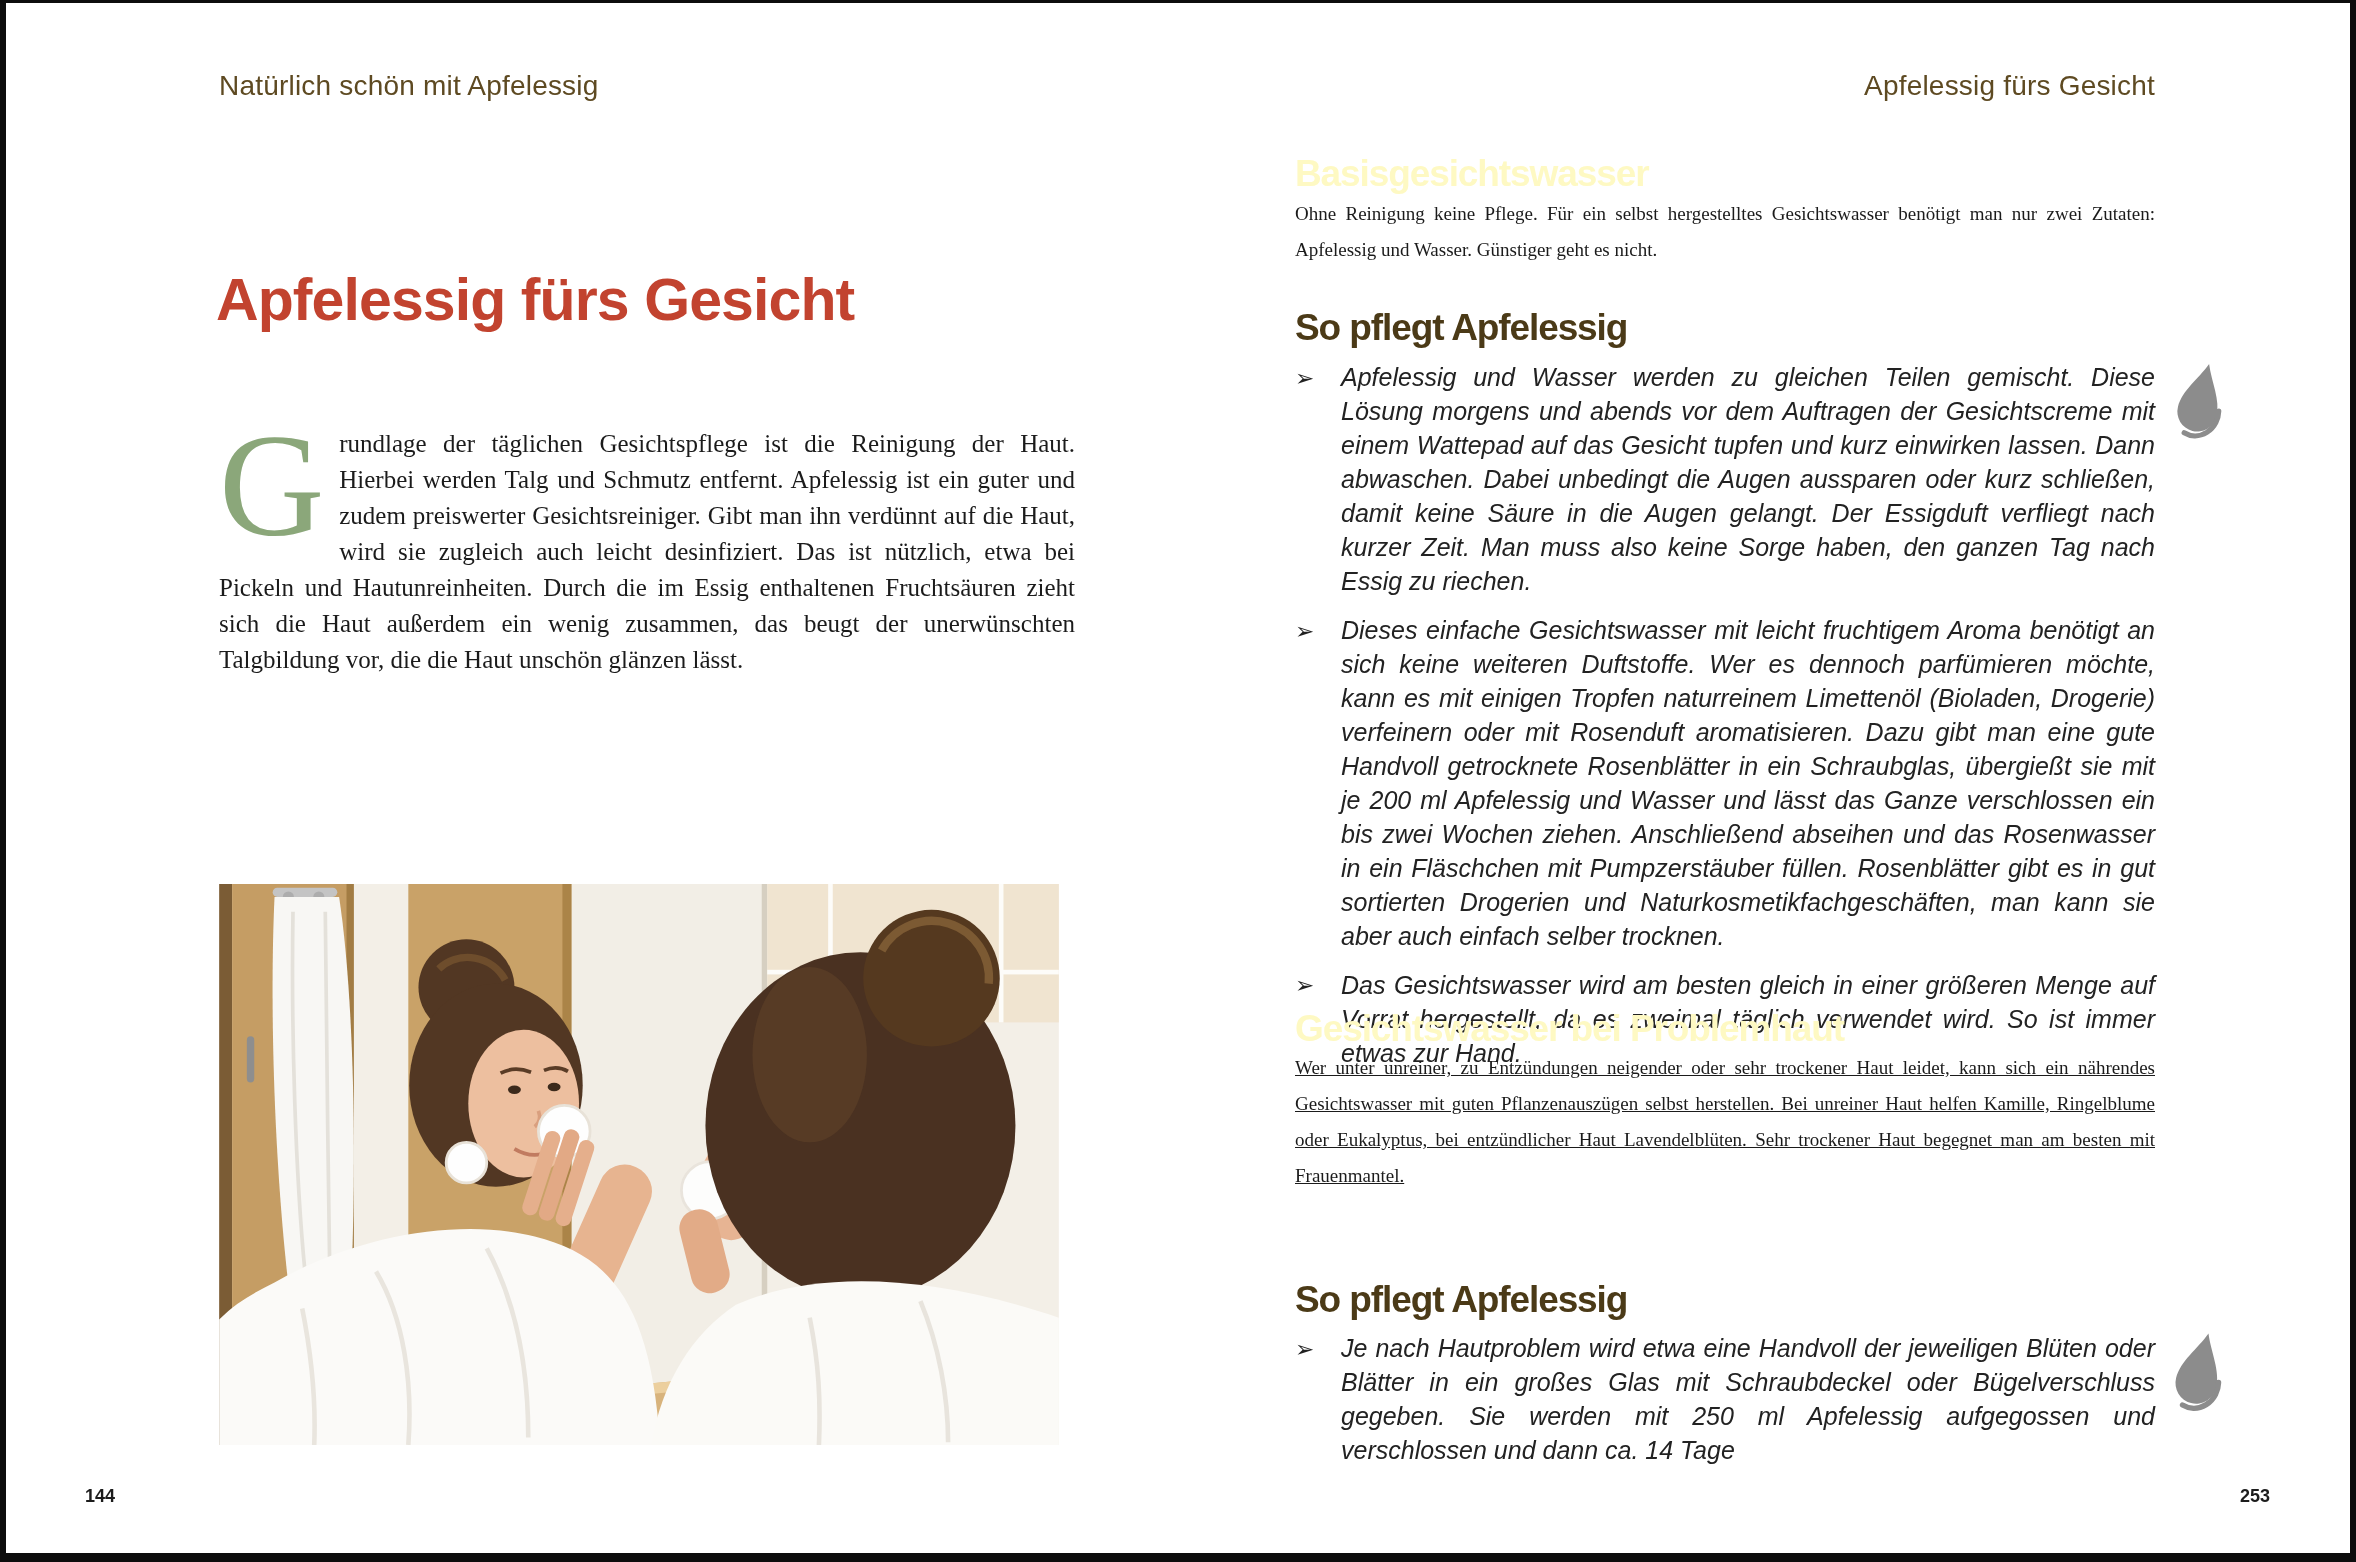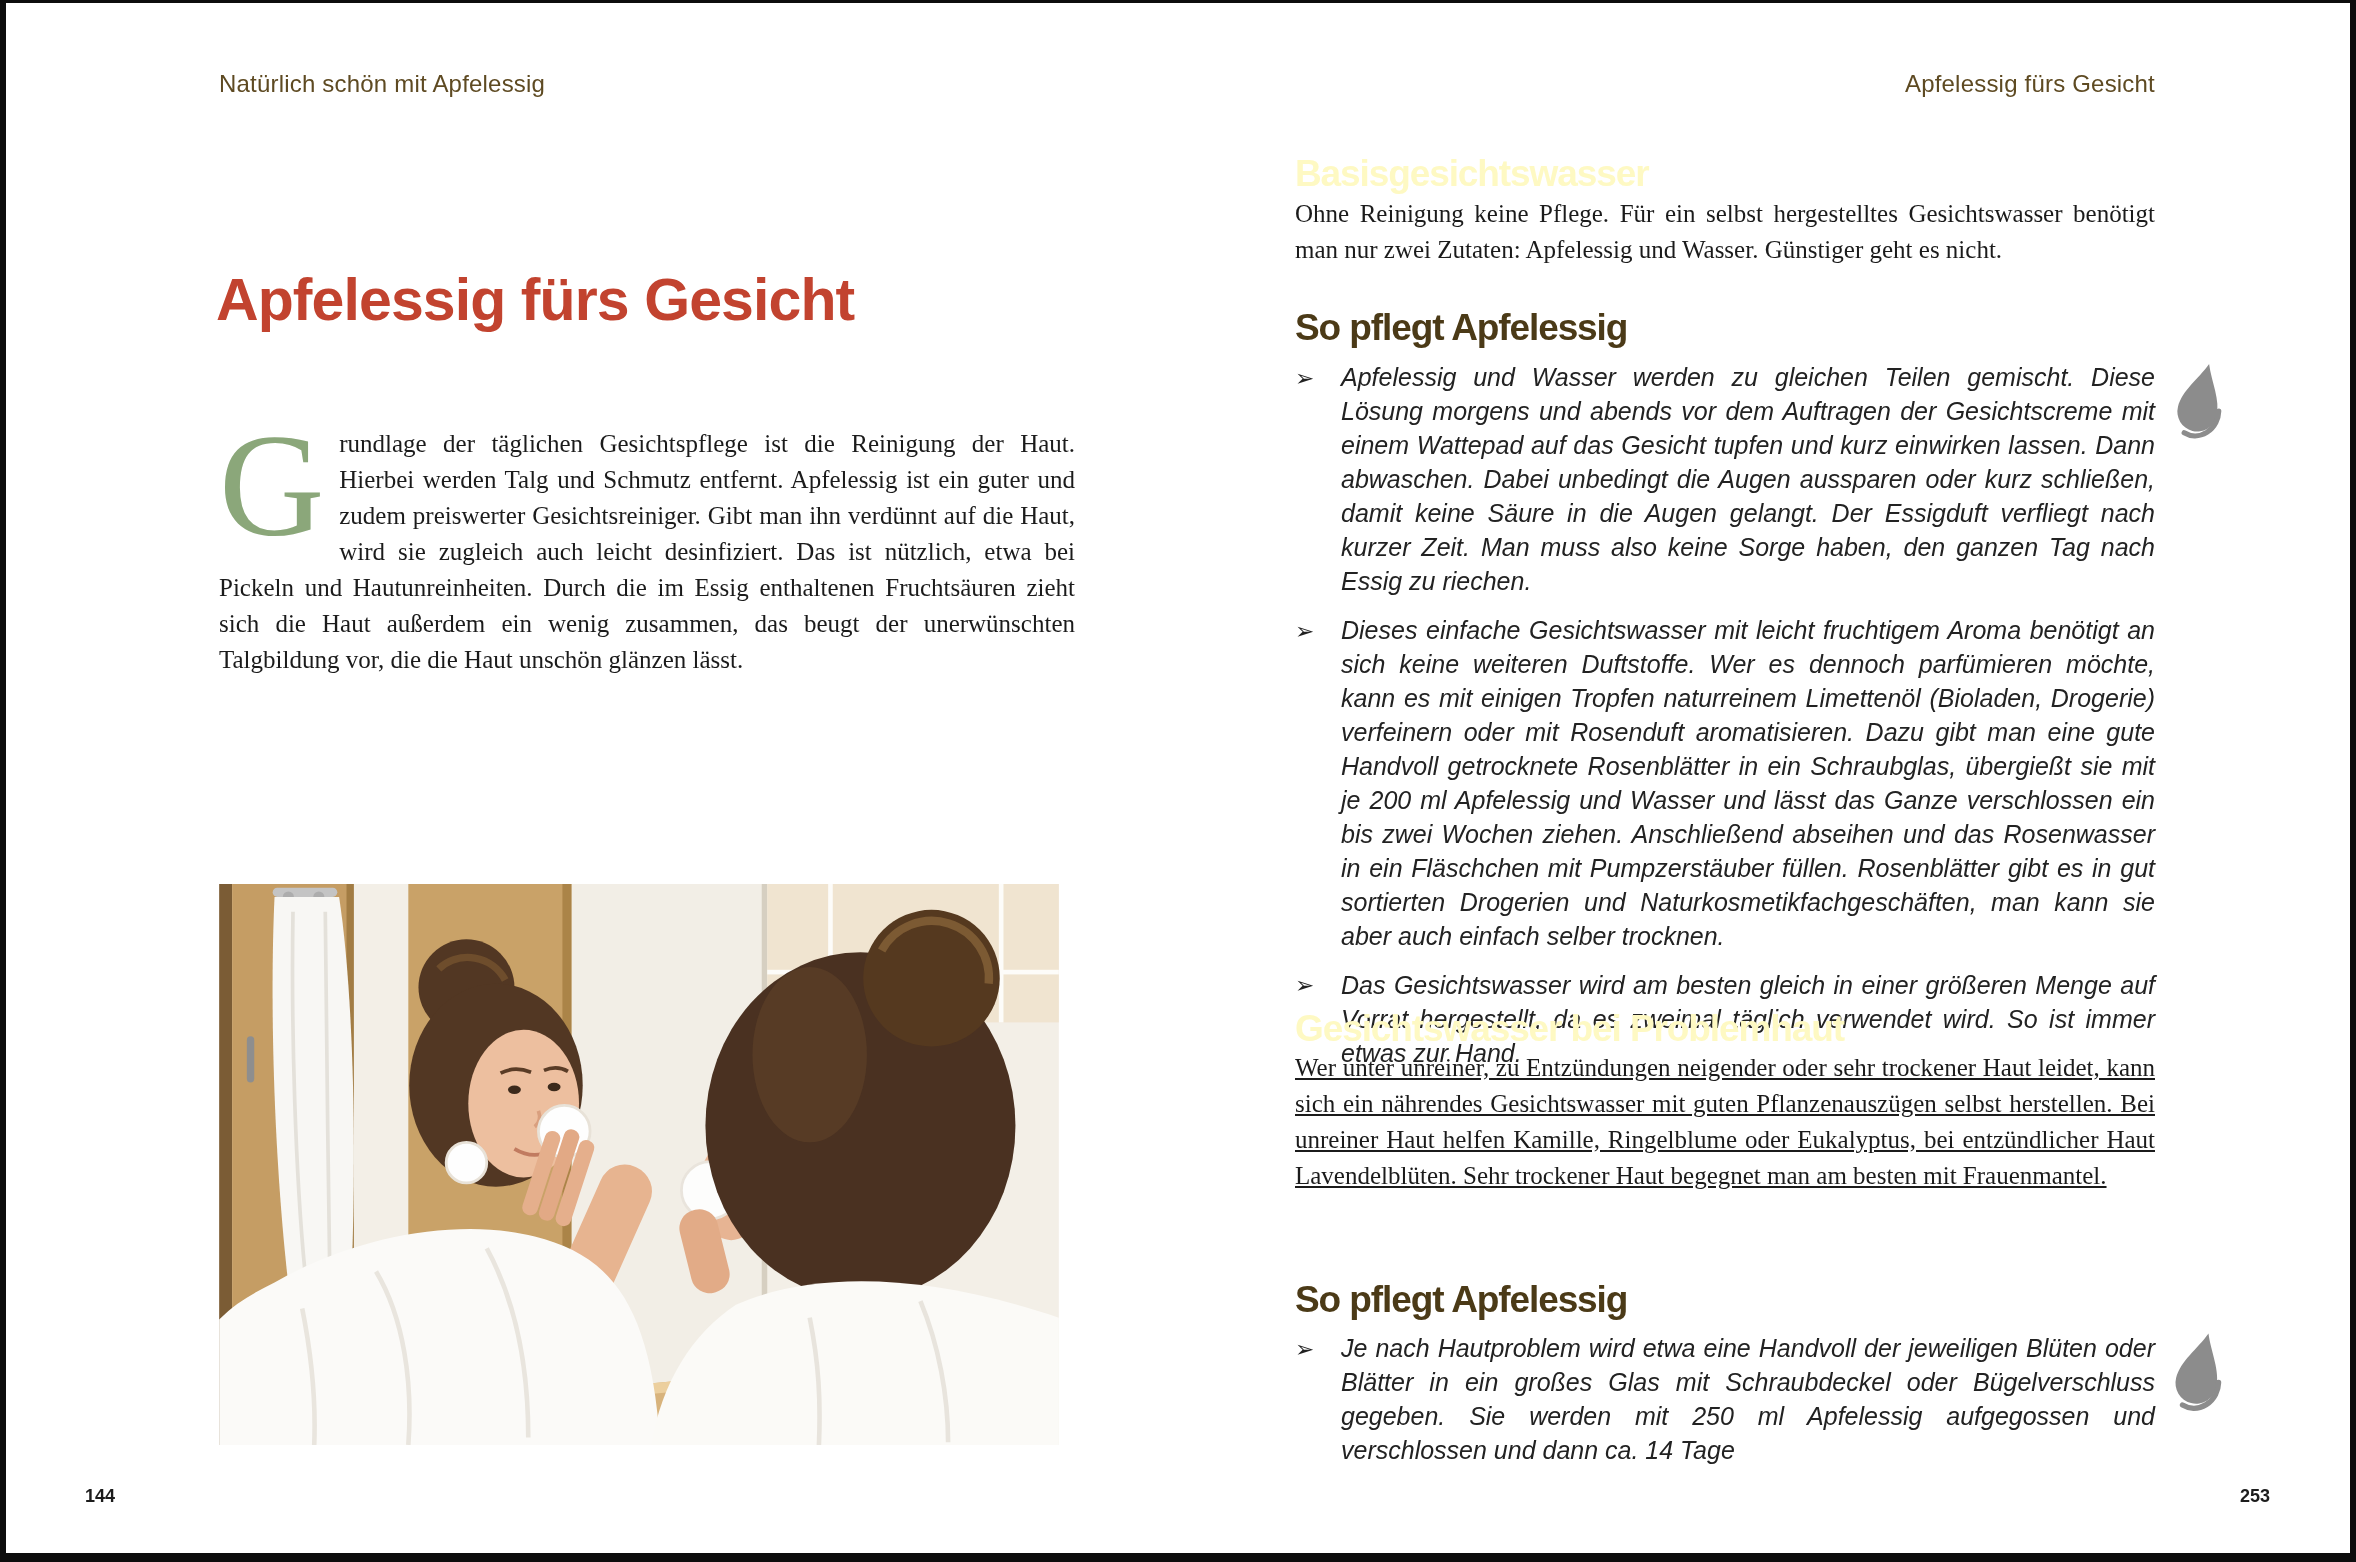--- a/index.html
+++ b/index.html
@@ -1,37 +1,37 @@
 <!DOCTYPE html>
 <html style="font-size:14.8px"><head>
 <meta charset="utf-8">
 <style>
   html,body{margin:0;padding:0;background:#0c0c0c;}
   body{width:2356px;height:1563px;position:relative;overflow:hidden;
        font-family:"Liberation Serif",serif;color:#1b1b1b;}
   .page{position:absolute;left:5.5px;top:2.8px;width:2344px;height:1551px;background:#ffffff;}
   .abs{position:absolute;}
   
-  .runhead{font-family:"Liberation Sans",sans-serif;font-size:24px;color:#5e4a22;letter-spacing:0.2px;}
+  .runhead{font-family:"Liberation Sans",sans-serif;font-size:28px;color:#5e4a22;letter-spacing:0.2px;}
   
   .chapter-title{font-family:"Liberation Sans",sans-serif;font-weight:bold;font-size:59px;
                  color:#c2432f;letter-spacing:-0.9px;}
   .bodycol{width:856px;text-align:justify;font-size:25px;line-height:36px;}
   .dropcap{float:left;font-family:"Liberation Serif",serif;color:#8ba77a;
            font-size:146px;line-height:108px;margin:5.5px 14.8px 0 0;}
   .p2{text-indent:41px;margin:0;}
   .p1{margin:0;}
   .pagenum{font-family:"Liberation Sans",sans-serif;font-weight:bold;font-size:18px;color:#1c1c1c;}
   
   .rcol{left:1295px;width:860px;}
   .h-black{font-family:"Liberation Sans",sans-serif;font-weight:bold;font-size:37px;
            letter-spacing:-1.1px;color:#fef9c3;}
   .h-brown{font-family:"Liberation Sans",sans-serif;font-weight:bold;font-size:37px;
            letter-spacing:-1.1px;color:#4b3a17;}
-  .rserif{width:860px;text-align:justify;font-size:25px;line-height:36px;margin:0;}
+  .rserif{width:860px;text-align:justify;font-size:19px;line-height:36px;margin:0;}
   .bullets{width:860px;}
   .bullet{position:relative;padding-left:46px;margin:0 0 14.8px 0;
           font-family:"Liberation Sans",sans-serif;font-style:italic;
           font-size:25px;line-height:34px;text-align:justify;color:#222;}
   .bullet .marker{position:absolute;left:0;top:0.9px;font-style:normal;font-size:23px;color:#222;
                   font-family:"DejaVu Sans",sans-serif;}
   .bullet p{margin:0;}
   
   .border{background:#0d0d0d;position:absolute;}
   .photo-frame{overflow:hidden;}

